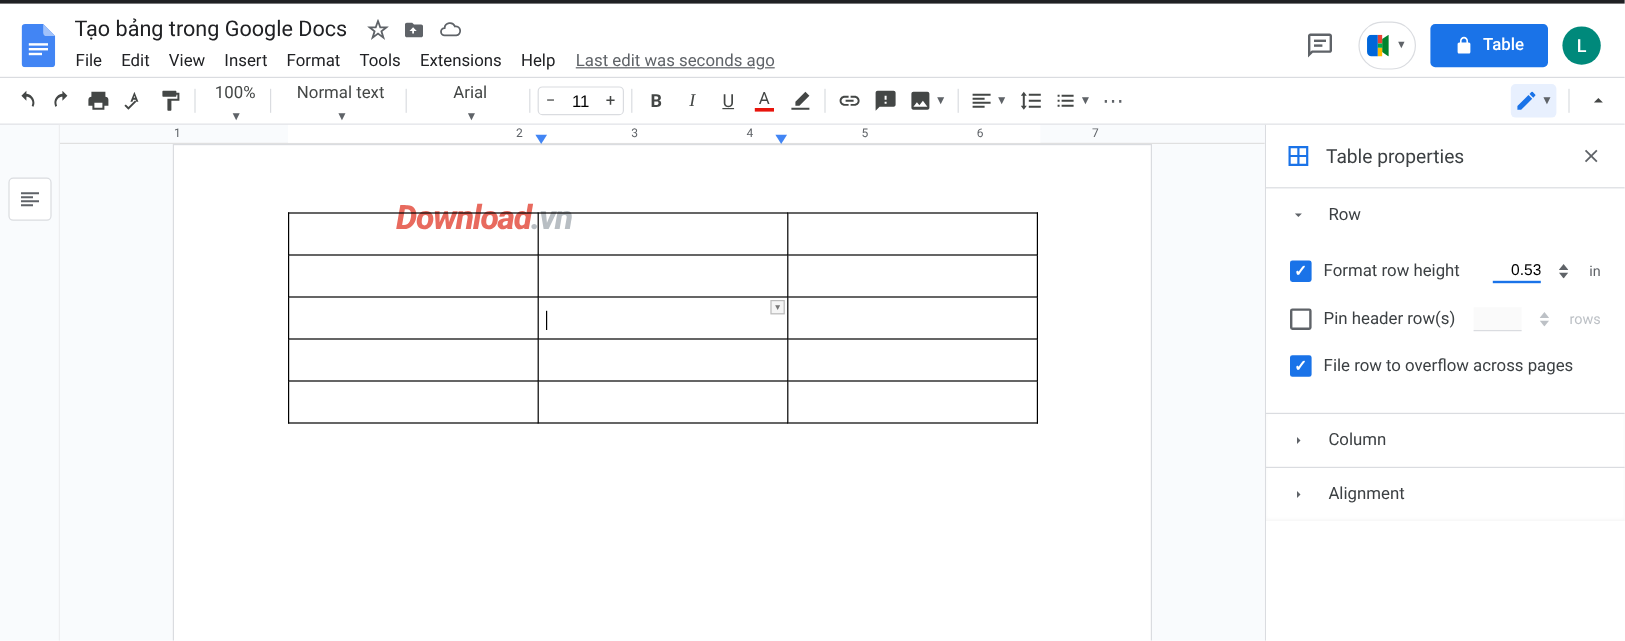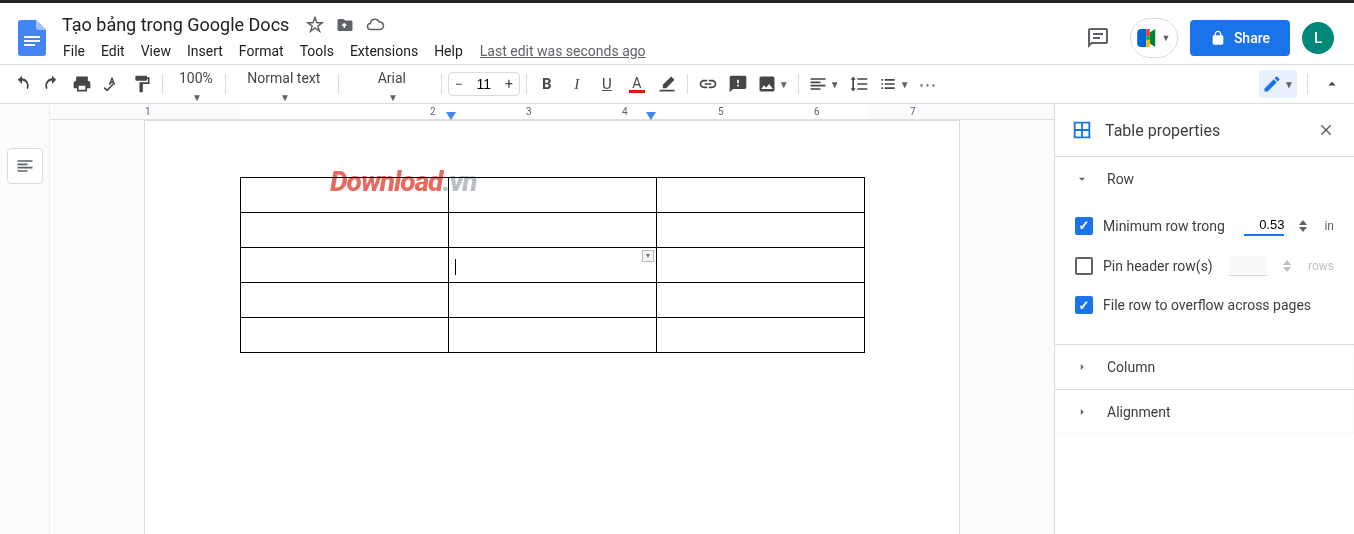--- a/index.html
+++ b/index.html
@@ -143,21 +143,21 @@
           <path fill="#e94235" d="M10 0h4v8h-4z"></path>
           <path fill="#ffba00" d="M10 12h4v8h-4z"></path>
           <path fill="#00ac47" d="M10 8h4v4h-4z"></path>
         </svg>
       <span style="font-size:9px;color:#5f6368">▼</span>
     </div>
     <div class="share-btn">
       <svg width="16" height="16" viewBox="0 0 24 24">
           <path fill="#fff" d="M18 8h-1V6c0-2.8-2.2-5-5-5S7 3.2 7 6v2H6c-1.1 0-2 .9-2 2v10c0 1.1.9 2 2 2h12c1.1 0 2-.9 2-2V10c0-1.1-.9-2-2-2zM9 6c0-1.7 1.3-3 3-3s3 1.3 3 3v2H9V6z"></path>
         </svg>
-      <span>Share</span>
+      <span>Table</span>
     </div>
     <div class="avatar">L</div>
   </div>
 </div>
 
 <div class="toolbar">
   <div class="tool-btn">
       <svg width="20" height="20" viewBox="0 0 24 24">
         <path fill="#444746" d="M12 5V2L7 7l5 5V8c3.3 0 6 2.7 6 6 0 1-.3 2-.7 2.8l1.5 1.5C19.5 17 20 15.6 20 14c0-5-4-9-8-9z"></path>
       </svg>
@@ -357,21 +357,21 @@
         <span class="section-chevron">
             <svg width="14" height="14" viewBox="0 0 24 24">
               <path fill="#5f6368" d="M7 10l5 5 5-5z"></path>
             </svg>
           </span>
         <span class="section-title">Row</span>
       </div>
       <div class="section-body">
         <div class="prop-row">
           <div class="checkbox checked"></div>
-          <span class="prop-label">Minimum row trong</span>
+          <span class="prop-label">Format row height</span>
           <input class="num-input" value="0.53" style="">
           <div class="spinner">
             <div class="spinner-btn">
                 <svg viewBox="0 0 8 5">
                   <path fill="#5f6368" d="M0 5l4-5 4 5z"></path>
                 </svg>
               </div>
             <div class="spinner-btn">
                 <svg viewBox="0 0 8 5">
                   <path fill="#5f6368" d="M0 0l4 5 4-5z"></path>

